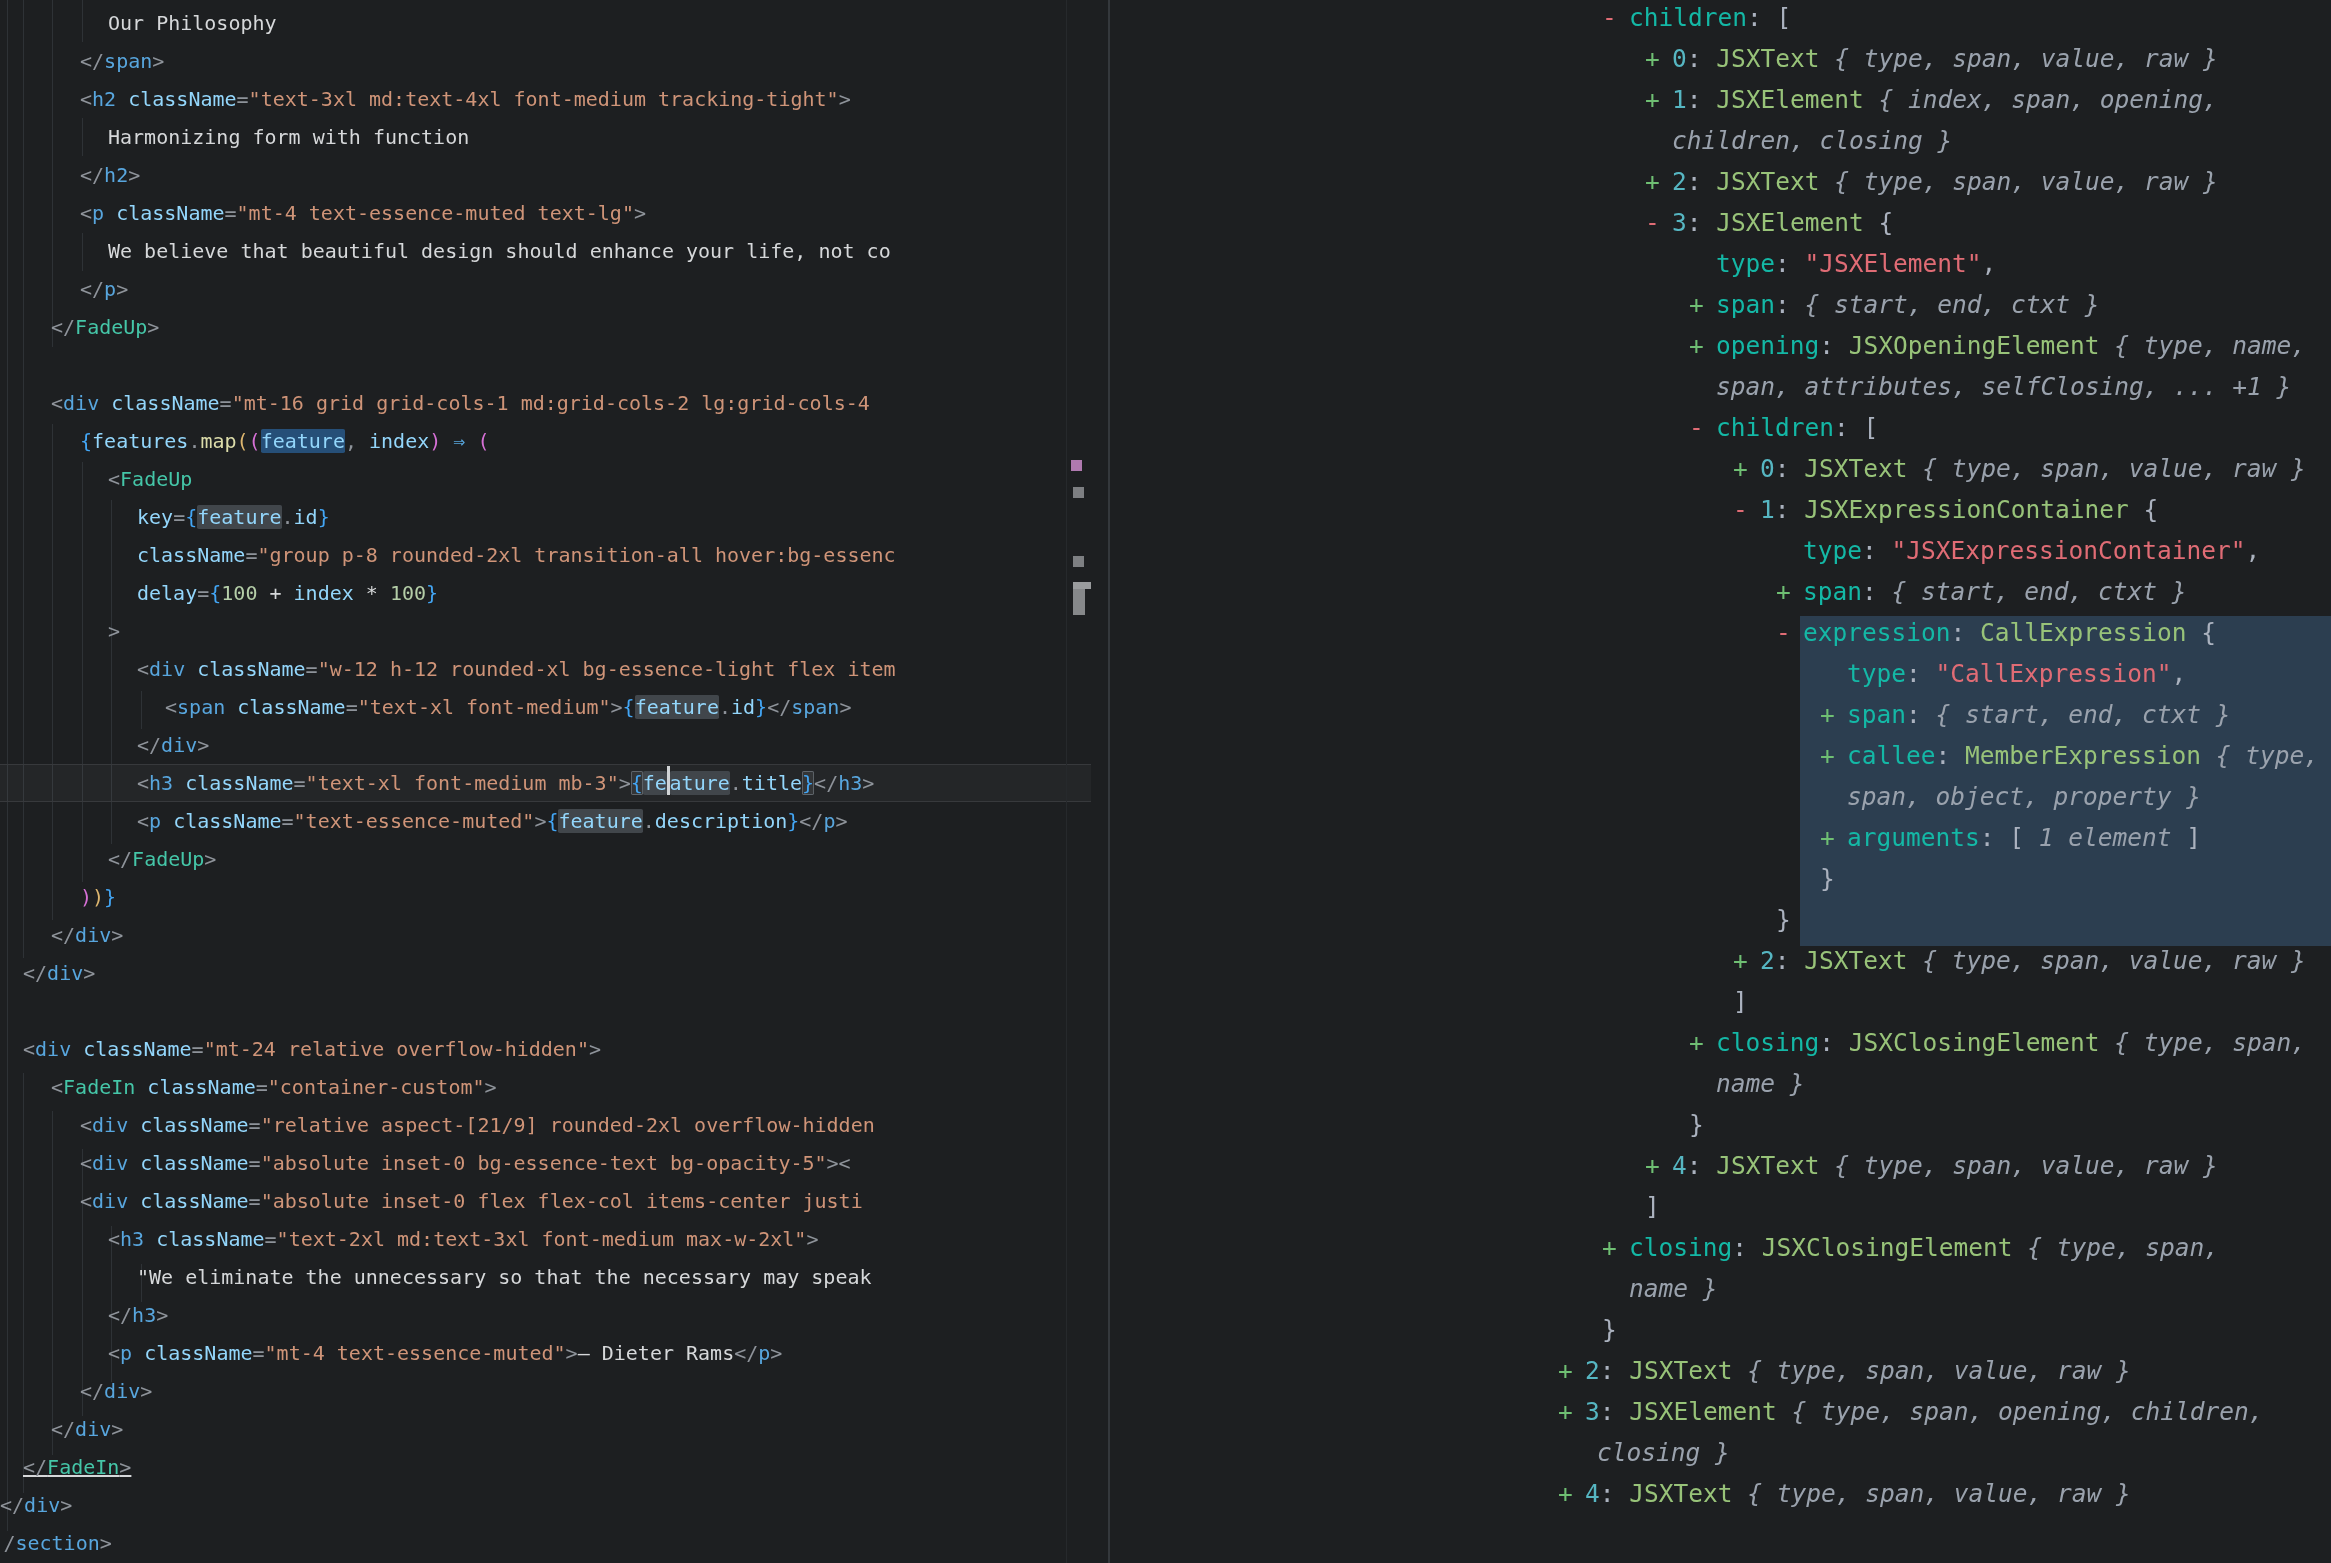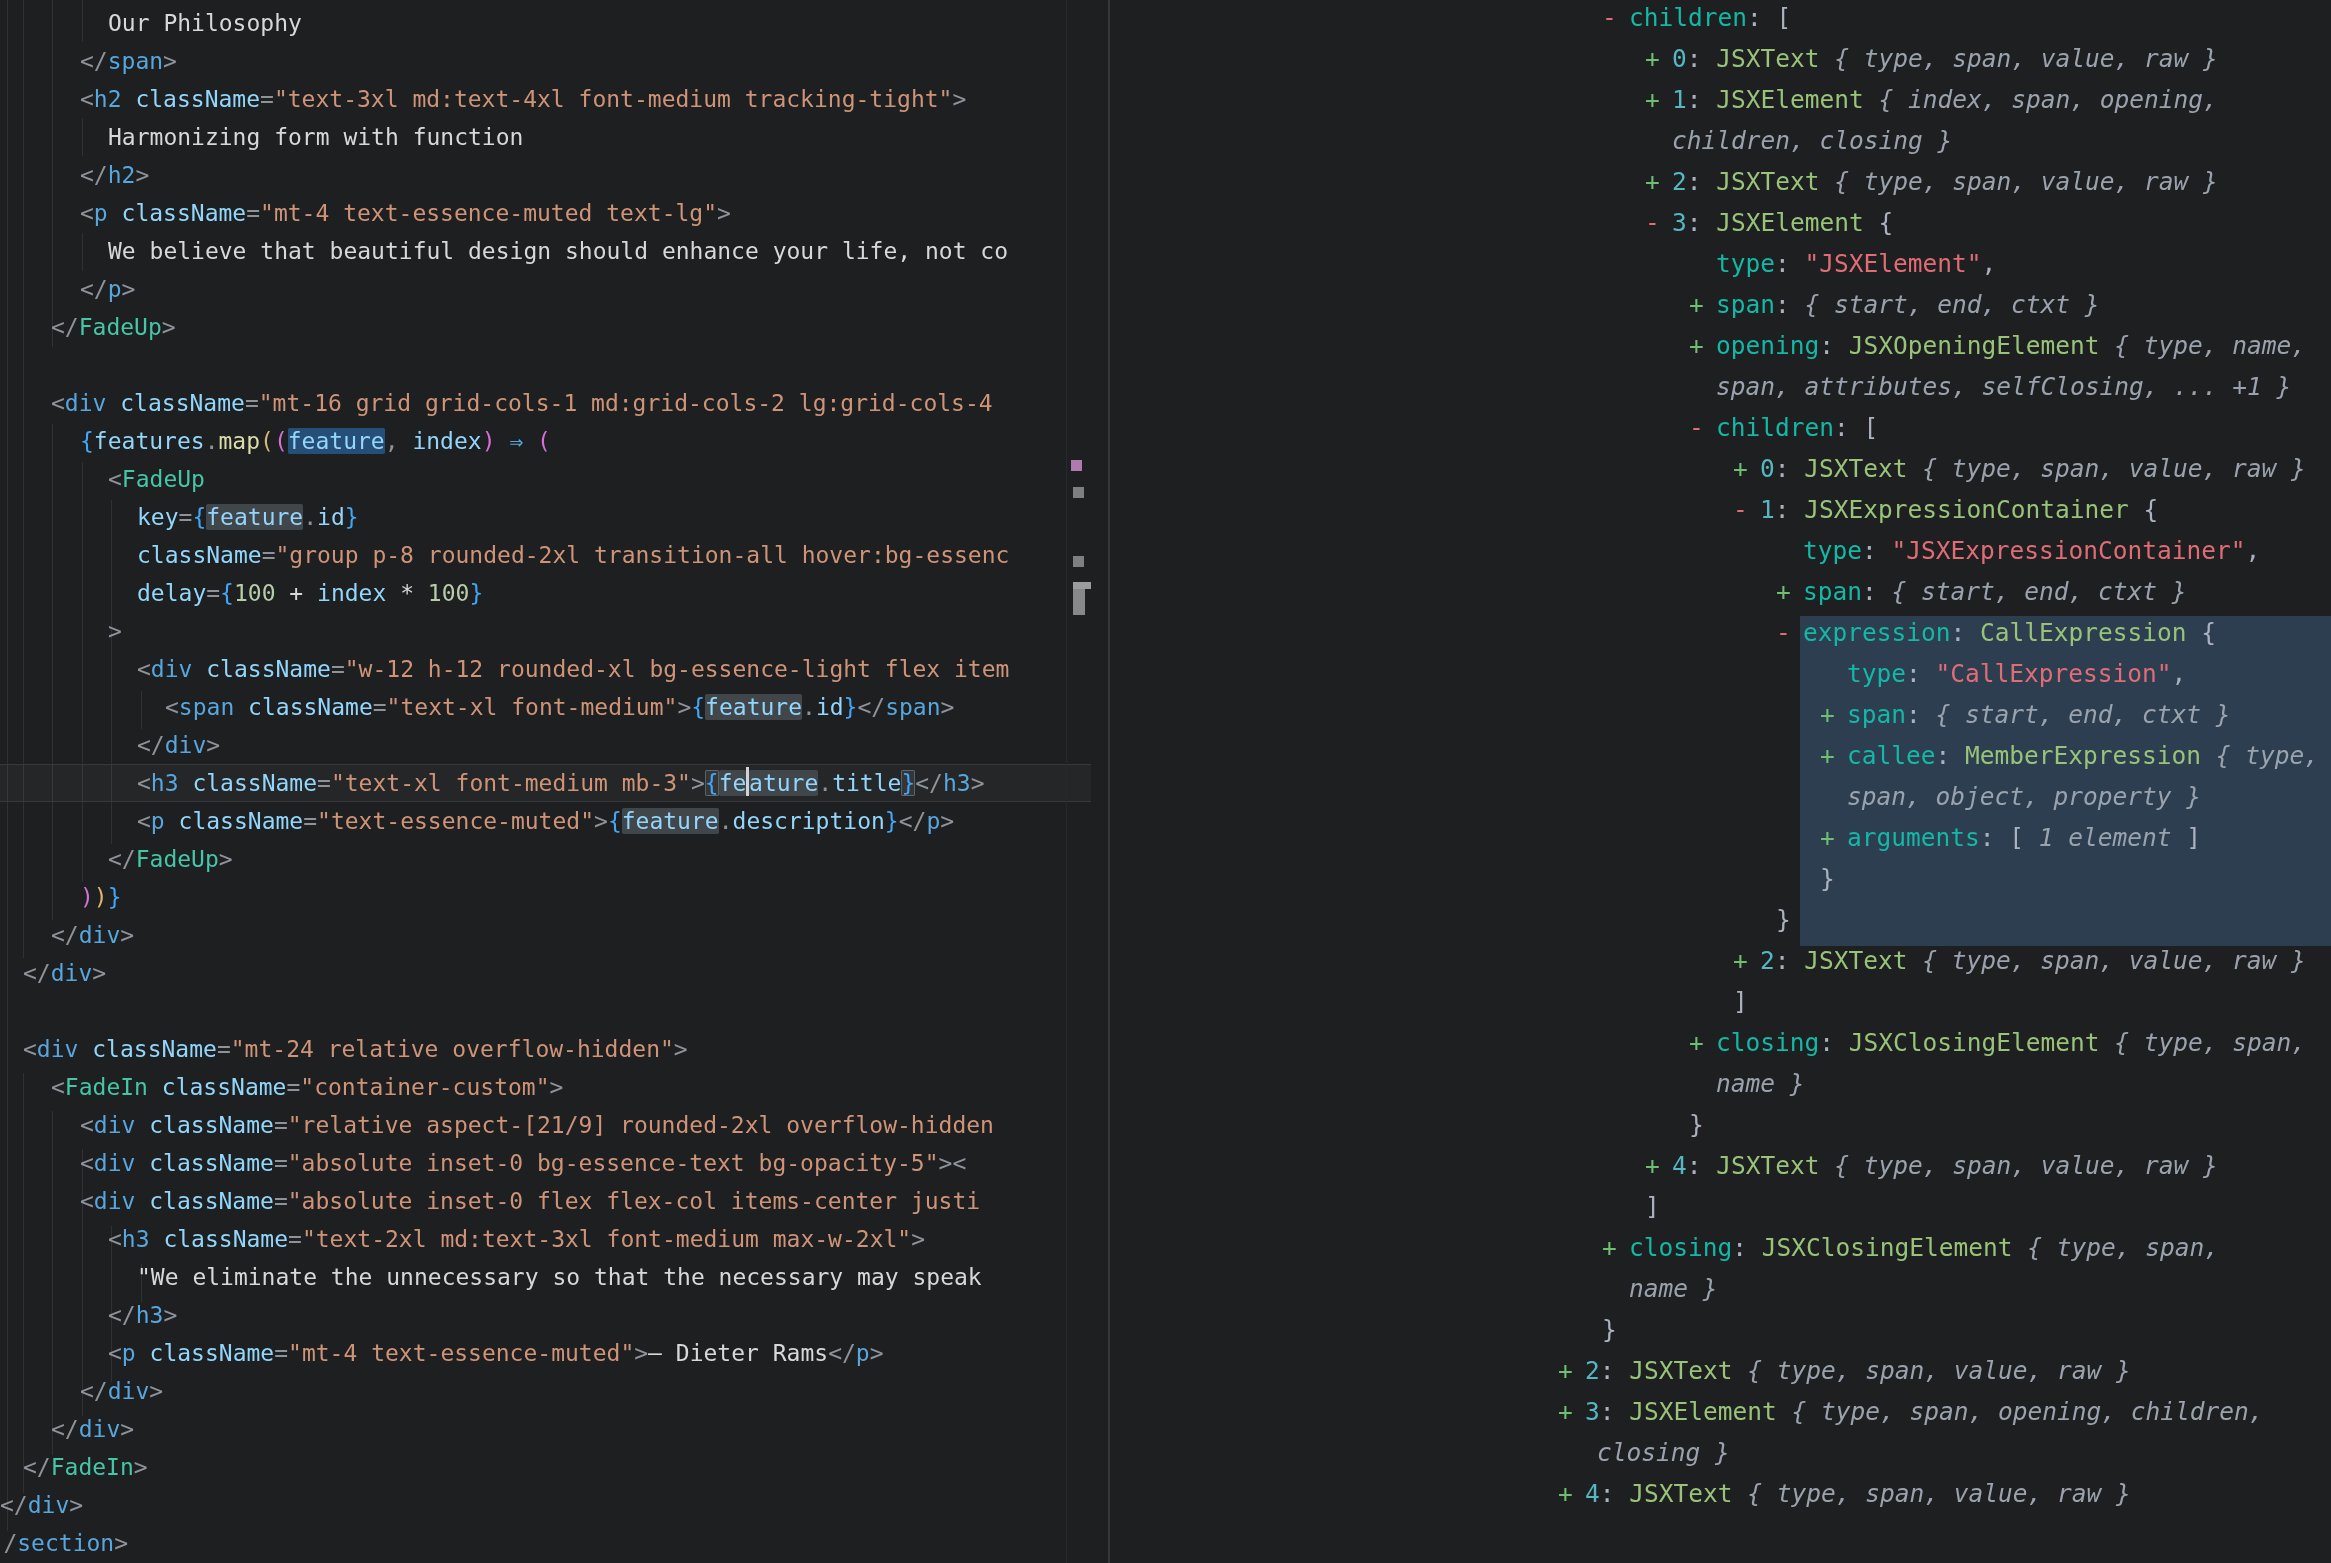--- a/index.html
+++ b/index.html
@@ -1,21 +1,21 @@
 <!DOCTYPE html>
 <html style="font-size:14.5px"><head>
 <meta charset="utf-8">
 <style>
   html,body{margin:0;padding:0;background:#141516;}
   .screen{position:relative;width:2331px;height:1564px;background:#1d1f21;overflow:hidden;
     font-family:"DejaVu Sans Mono","Liberation Mono",monospace;}
   
   .editor-pane{position:absolute;left:0;top:0;width:1091px;height:1564px;overflow:hidden;background:#1d1f21;}
   .code-lines{position:absolute;left:0;top:3.6px;width:100%;}
-  .code-line{position:relative;height:38px;line-height:38px;font-size:23px;white-space:pre;color:#d6d8da;}
+  .code-line{position:relative;height:38px;line-height:38px;font-size:20px;white-space:pre;color:#d6d8da;}
   .code-line.cursor-line{background:rgba(255,255,255,0.035);border-top:0.9px solid #37393c;border-bottom:0.9px solid #37393c;height:36px;line-height:36px;}
   .tk{display:inline;}
   .tk-w{color:#d6d8da}
   .tk-p{color:#8e939a}
   .tk-t{color:#58a6de}
   .tk-c{color:#45c6a8}
   .tk-a{color:#93d6fb}
   .tk-s{color:#cf9478}
   .tk-n{color:#b5cea8}
   .tk-m{color:#dcdcaa}
@@ -103,21 +103,21 @@
         <div class="code-line" style="padding-left: 51px;"><span class="tk tk-p">&lt;</span><span class="tk tk-c">FadeIn</span><span class="tk tk-w"> </span><span class="tk tk-a">className</span><span class="tk tk-p">=</span><span class="tk tk-s">"container-custom"</span><span class="tk tk-p">&gt;</span></div>
         <div class="code-line" style="padding-left: 80px;"><span class="tk tk-p">&lt;</span><span class="tk tk-t">div</span><span class="tk tk-w"> </span><span class="tk tk-a">className</span><span class="tk tk-p">=</span><span class="tk tk-s">"relative aspect-[21/9] rounded-2xl overflow-hidden</span></div>
         <div class="code-line" style="padding-left: 80px;"><span class="tk tk-p">&lt;</span><span class="tk tk-t">div</span><span class="tk tk-w"> </span><span class="tk tk-a">className</span><span class="tk tk-p">=</span><span class="tk tk-s">"absolute inset-0 bg-essence-text bg-opacity-5"</span><span class="tk tk-p">&gt;&lt;</span></div>
         <div class="code-line" style="padding-left: 80px;"><span class="tk tk-p">&lt;</span><span class="tk tk-t">div</span><span class="tk tk-w"> </span><span class="tk tk-a">className</span><span class="tk tk-p">=</span><span class="tk tk-s">"absolute inset-0 flex flex-col items-center justi</span></div>
         <div class="code-line" style="padding-left: 108px;"><span class="tk tk-p">&lt;</span><span class="tk tk-t">h3</span><span class="tk tk-w"> </span><span class="tk tk-a">className</span><span class="tk tk-p">=</span><span class="tk tk-s">"text-2xl md:text-3xl font-medium max-w-2xl"</span><span class="tk tk-p">&gt;</span></div>
         <div class="code-line" style="padding-left: 137px;"><span class="tk tk-w">"We eliminate the unnecessary so that the necessary may speak</span></div>
         <div class="code-line" style="padding-left: 108px;"><span class="tk tk-p">&lt;/</span><span class="tk tk-t">h3</span><span class="tk tk-p">&gt;</span></div>
         <div class="code-line" style="padding-left: 108px;"><span class="tk tk-p">&lt;</span><span class="tk tk-t">p</span><span class="tk tk-w"> </span><span class="tk tk-a">className</span><span class="tk tk-p">=</span><span class="tk tk-s">"mt-4 text-essence-muted"</span><span class="tk tk-p">&gt;</span><span class="tk tk-w">— Dieter Rams</span><span class="tk tk-p">&lt;/</span><span class="tk tk-t">p</span><span class="tk tk-p">&gt;</span></div>
         <div class="code-line" style="padding-left: 80px;"><span class="tk tk-p">&lt;/</span><span class="tk tk-t">div</span><span class="tk tk-p">&gt;</span></div>
         <div class="code-line" style="padding-left: 51px;"><span class="tk tk-p">&lt;/</span><span class="tk tk-t">div</span><span class="tk tk-p">&gt;</span></div>
-        <div class="code-line" style="padding-left: 23px;"><span class="tk tk-p">&lt;/</span><span class="tk tk-c">FadeIn</span><span class="tk tk-p">&gt;</span></div>
+        <div class="code-line" style="padding-left: 23px; text-decoration: underline;"><span class="tk tk-p">&lt;/</span><span class="tk tk-c">FadeIn</span><span class="tk tk-p">&gt;</span></div>
         <div class="code-line"><span class="tk tk-p">&lt;/</span><span class="tk tk-t">div</span><span class="tk tk-p">&gt;</span></div>
         <div class="code-line" style="padding-left: 3.4px;"><span class="tk tk-p">/</span><span class="tk tk-t">section</span><span class="tk tk-p">&gt;</span></div>
       </div>
     <div class="overview" id="overview">
         <div class="ov-mark" style="left: 3.6px; top: 460px; width: 11.8px; height: 11px; background: rgb(176, 122, 176);"></div>
         <div class="ov-mark" style="left: 5.5px; top: 487px; width: 11px; height: 11px; background: rgb(125, 127, 130);"></div>
         <div class="ov-mark" style="left: 5.5px; top: 556px; width: 11px; height: 11px; background: rgb(125, 127, 130);"></div>
         <div class="ov-mark" style="left: 5.5px; top: 582px; width: 25.5px; height: 7.3px; background: rgb(154, 156, 158);"></div>
         <div class="ov-mark" style="left: 5.5px; top: 589px; width: 12.7px; height: 25.5px; background: rgb(134, 136, 138);"></div>
       </div>

